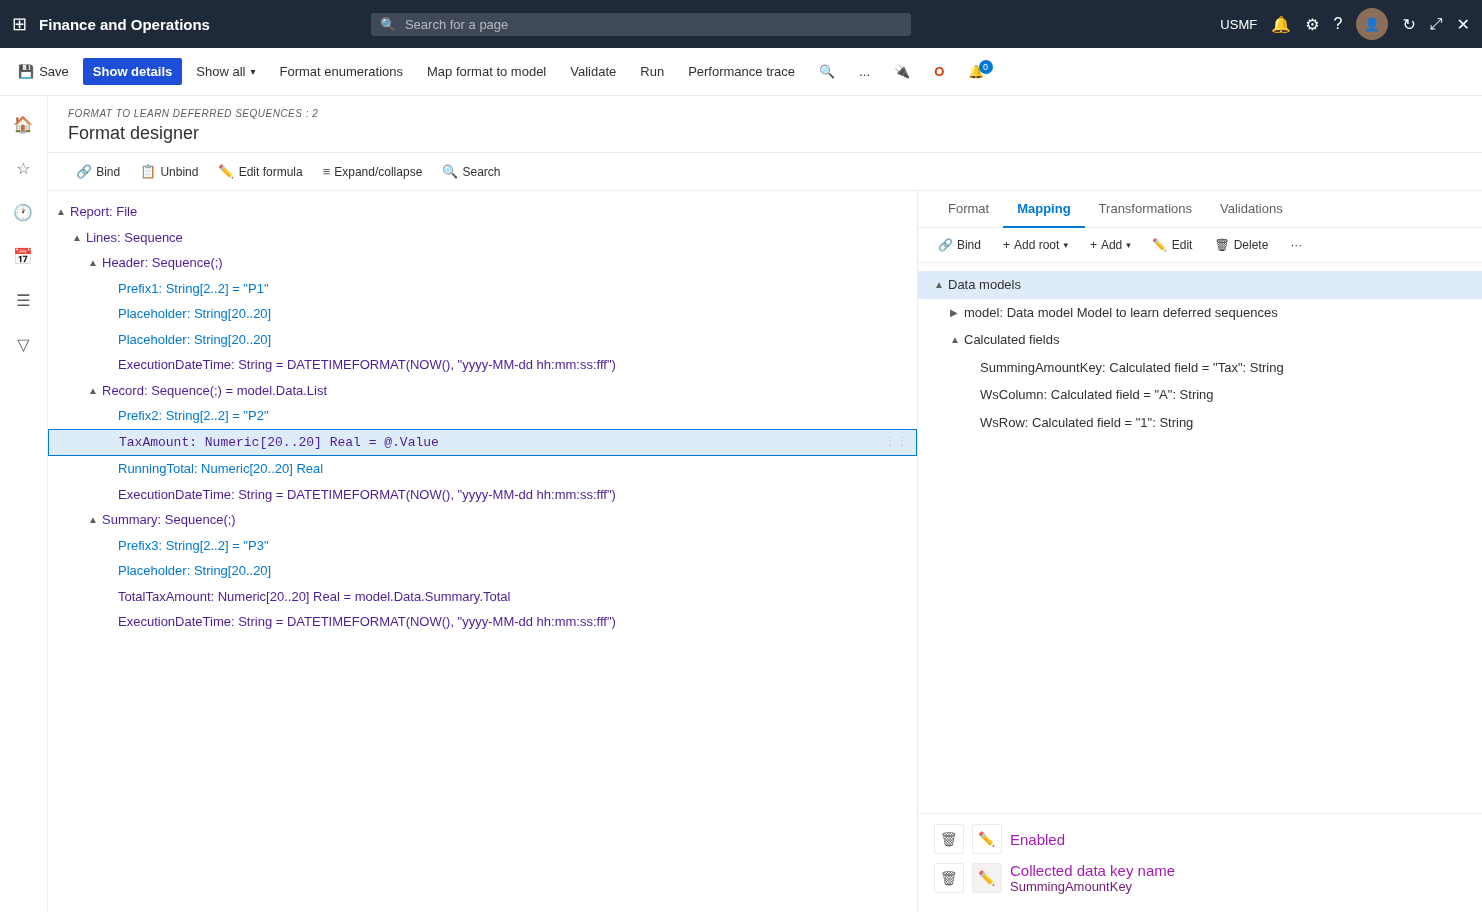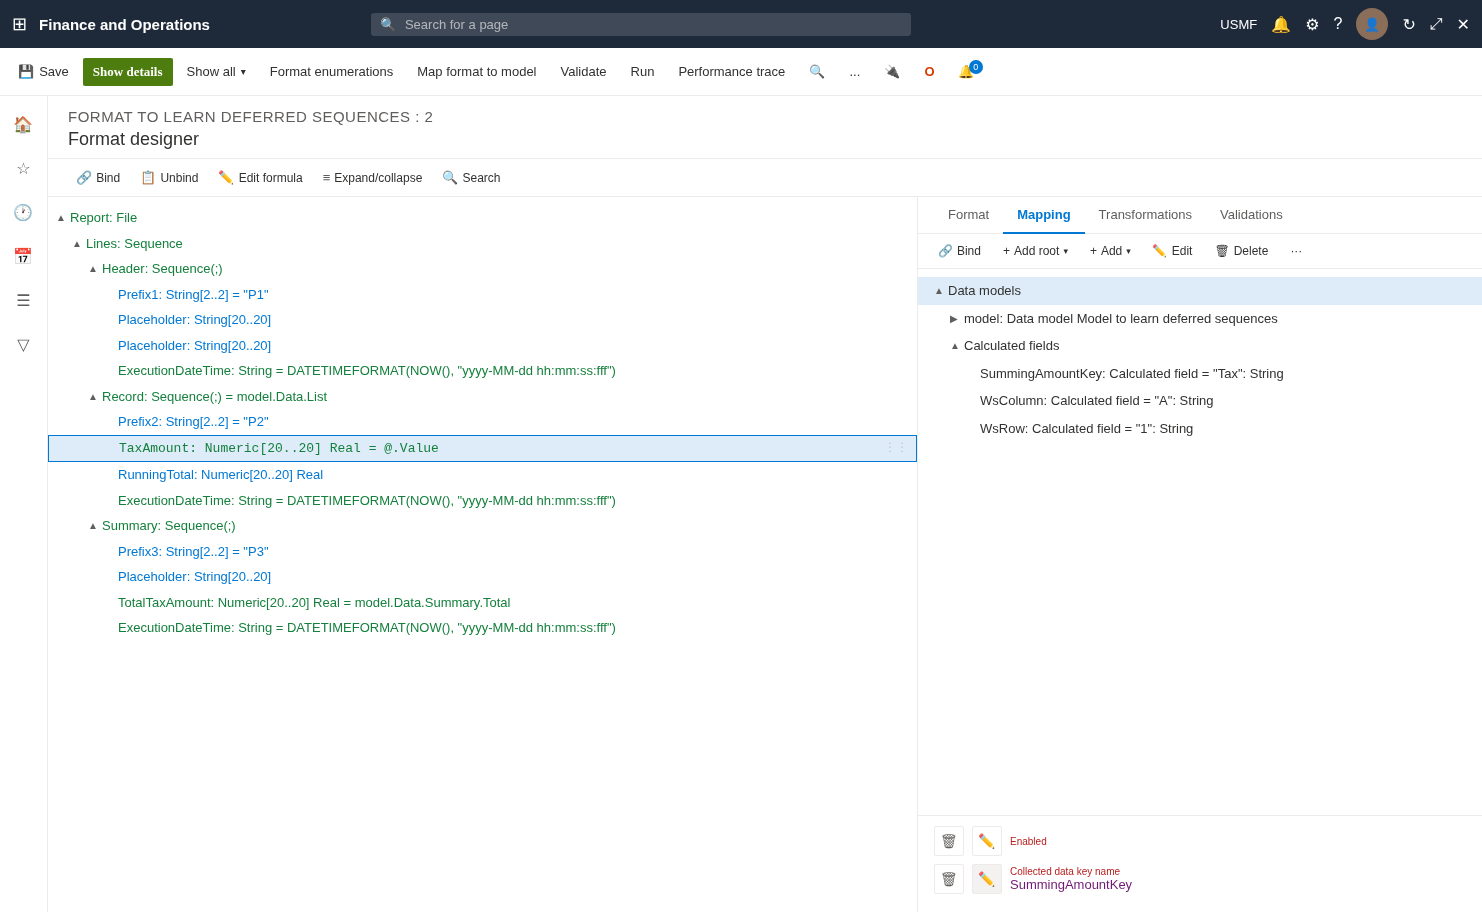--- a/index.html
+++ b/index.html
@@ -51,21 +51,21 @@
       padding: 0 8px;
       gap: 4px;
     }
     .cmd-btn {
       display: flex; align-items: center; gap: 5px;
       padding: 6px 10px; border-radius: 2px;
       cursor: pointer; font-size: 13px; color: #323130;
       border: none; background: transparent;
       white-space: nowrap;
     }
-    .cmd-btn.primary { background: #4d7c0f; color: #fff; font-weight: 600; font-family: Liberation Serif, serif; }
+    .cmd-btn.primary { background: #1d4ed8; color: #fff; font-weight: 600; }
     .cmd-btn .chevron { font-size: 10px; }
 
     
     .main-layout {
       display: flex;
       height: calc(912px - 48px - 48px);
     }
 
     
     .left-sidebar {
@@ -91,21 +91,21 @@
       flex-direction: column;
       overflow: hidden;
     }
 
     
     .page-header {
       background: #fff;
       padding: 12px 20px 8px;
       border-bottom: 1px solid #edebe9;
     }
-    .breadcrumb { font-size: 15px; color: #605e5c; text-transform: uppercase; letter-spacing: 0.5px; margin-bottom: 4px; }
+    .breadcrumb { font-size: 10px; color: #605e5c; text-transform: uppercase; letter-spacing: 0.5px; margin-bottom: 4px; font-style: italic; }
     .page-title { font-size: 18px; font-weight: 300; color: #323130; }
 
     
     .designer-toolbar {
       background: #fff;
       padding: 6px 20px;
       display: flex;
       align-items: center;
       gap: 4px;
       border-bottom: 1px solid #edebe9;
@@ -139,21 +139,21 @@
       align-items: center;
       padding: 3px 8px;
       cursor: pointer;
       font-size: 13px;
       line-height: 1.5;
       white-space: nowrap;
     }
     .tree-item.selected { background: #deecf9; border: 1px solid #0078d4; font-family: Liberation Mono, monospace; }
     .tree-item .indent { display: inline-block; width: 16px; flex-shrink: 0; }
     .tree-item .toggle { width: 14px; flex-shrink: 0; cursor: pointer; color: #605e5c; font-size: 10px; }
-    .tree-item .item-text { color: #15803d; }
+    .tree-item .item-text { color: #4c1d95; }
     .tree-item .item-text.blue { color: #0078d4; }
     .tree-item .drag-handle { margin-left: auto; color: #c8c6c4; font-size: 12px; }
 
     
     .right-panel {
       flex: 1;
       background: #fff;
       display: flex;
       flex-direction: column;
       overflow: hidden;
@@ -223,21 +223,21 @@
       margin-bottom: 8px;
     }
     .bottom-icon-btn {
       width: 30px; height: 30px;
       border: 1px solid #edebe9;
       border-radius: 2px;
       display: flex; align-items: center; justify-content: center;
       cursor: pointer; font-size: 14px; color: #605e5c;
       background: #fff;
     }
-    .bottom-label { font-size: 10px; color: #b91c1c; }
+    .bottom-label { font-size: 15px; color: #a21caf; }
     .bottom-value { font-size: 13px; color: #701a75; }
   </style>
 </head>
 <body>
 
 <div class="top-nav">
   <span class="app-grid">⊞</span>
   <span class="app-title">Finance and Operations</span>
   <div class="search-bar">
     <span>🔍</span>

